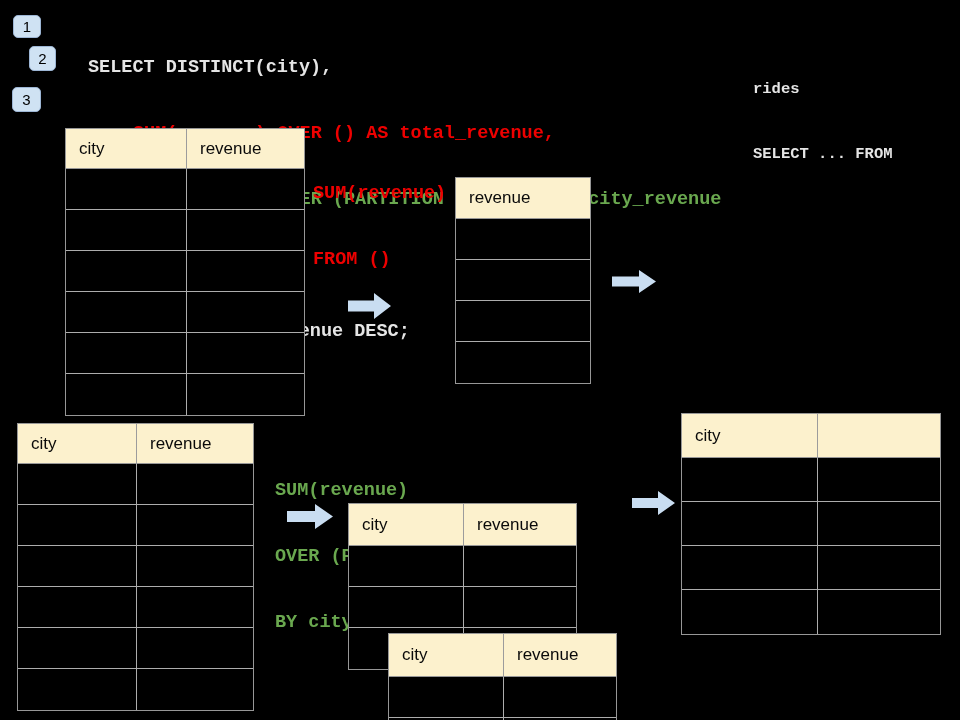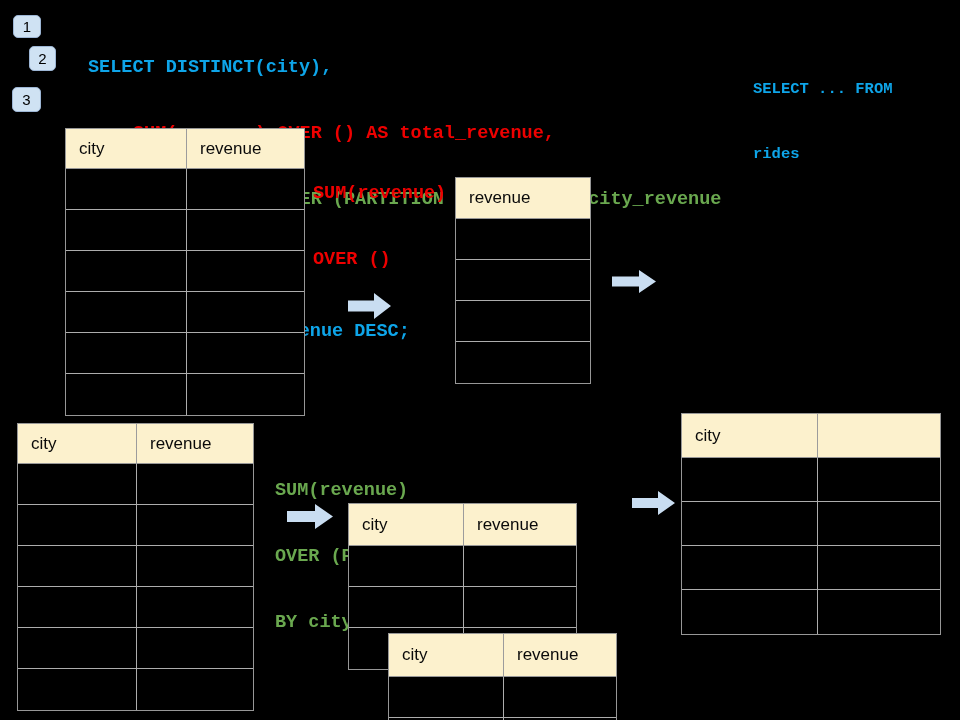--- a/index.html
+++ b/index.html
@@ -6,21 +6,21 @@
   .canvas{
     position:relative;width:960px;height:720px;background:#000;
     overflow:hidden;font-family:"Liberation Sans",sans-serif;
   }
   
   .code{
     position:absolute;font-family:"Liberation Mono","DejaVu Sans Mono",monospace;
     font-weight:bold;font-size:18.5px;line-height:22px;white-space:pre;
   }
   .code-line{white-space:pre;}
-  .c-purple{color:#0ea5e9}
+  .c-purple{color:#e5e5e5}
   .c-red{color:#EE0000}
   .c-green{color:#6AA84F}
   .side-code{font-size:15.5px;line-height:21.5px;}
   .ind-0{margin-left:88px}
   .ind-1{margin-left:133px}
   .ind-2{margin-left:110px}
   
   .badge{
     position:absolute;background:#CFE2F3;border:1px solid #9DB6D5;border-radius:5px;
     color:#000;font-size:15px;display:flex;align-items:center;justify-content:center;
@@ -51,27 +51,27 @@
 
   <div class="code" style="left:0;top:13px">
     <div class="code-line c-purple ind-0">SELECT DISTINCT(city),</div>
     <div class="code-line c-red ind-1">SUM(revenue) OVER () AS total_revenue,</div>
     <div class="code-line c-green ind-1">SUM(revenue) OVER (PARTITION BY city) as city_revenue</div>
     <div class="code-line c-purple ind-2">FROM rides</div>
     <div class="code-line c-purple ind-2">ORDER by city_revenue DESC;</div>
   </div>
 
   <div class="code side-code c-purple" style="left:753px;top:36px">
+    <div class="code-line">rides</div>
     <div class="code-line">SELECT ... FROM</div>
-    <div class="code-line">rides</div>
   </div>
 
   <div class="code c-red" style="left:313px;top:139px">
     <div class="code-line">SUM(revenue)</div>
-    <div class="code-line">OVER ()</div>
+    <div class="code-line">FROM ()</div>
   </div>
 
   <div class="code c-green" style="left:275px;top:436px">
     <div class="code-line">SUM(revenue)</div>
     <div class="code-line">OVER (PARTITION</div>
     <div class="code-line">BY city)</div>
   </div>
 
   <div class="tbl" style="left:65px;top:128px;width:240px">
     <div class="thead" style="height:40px">

